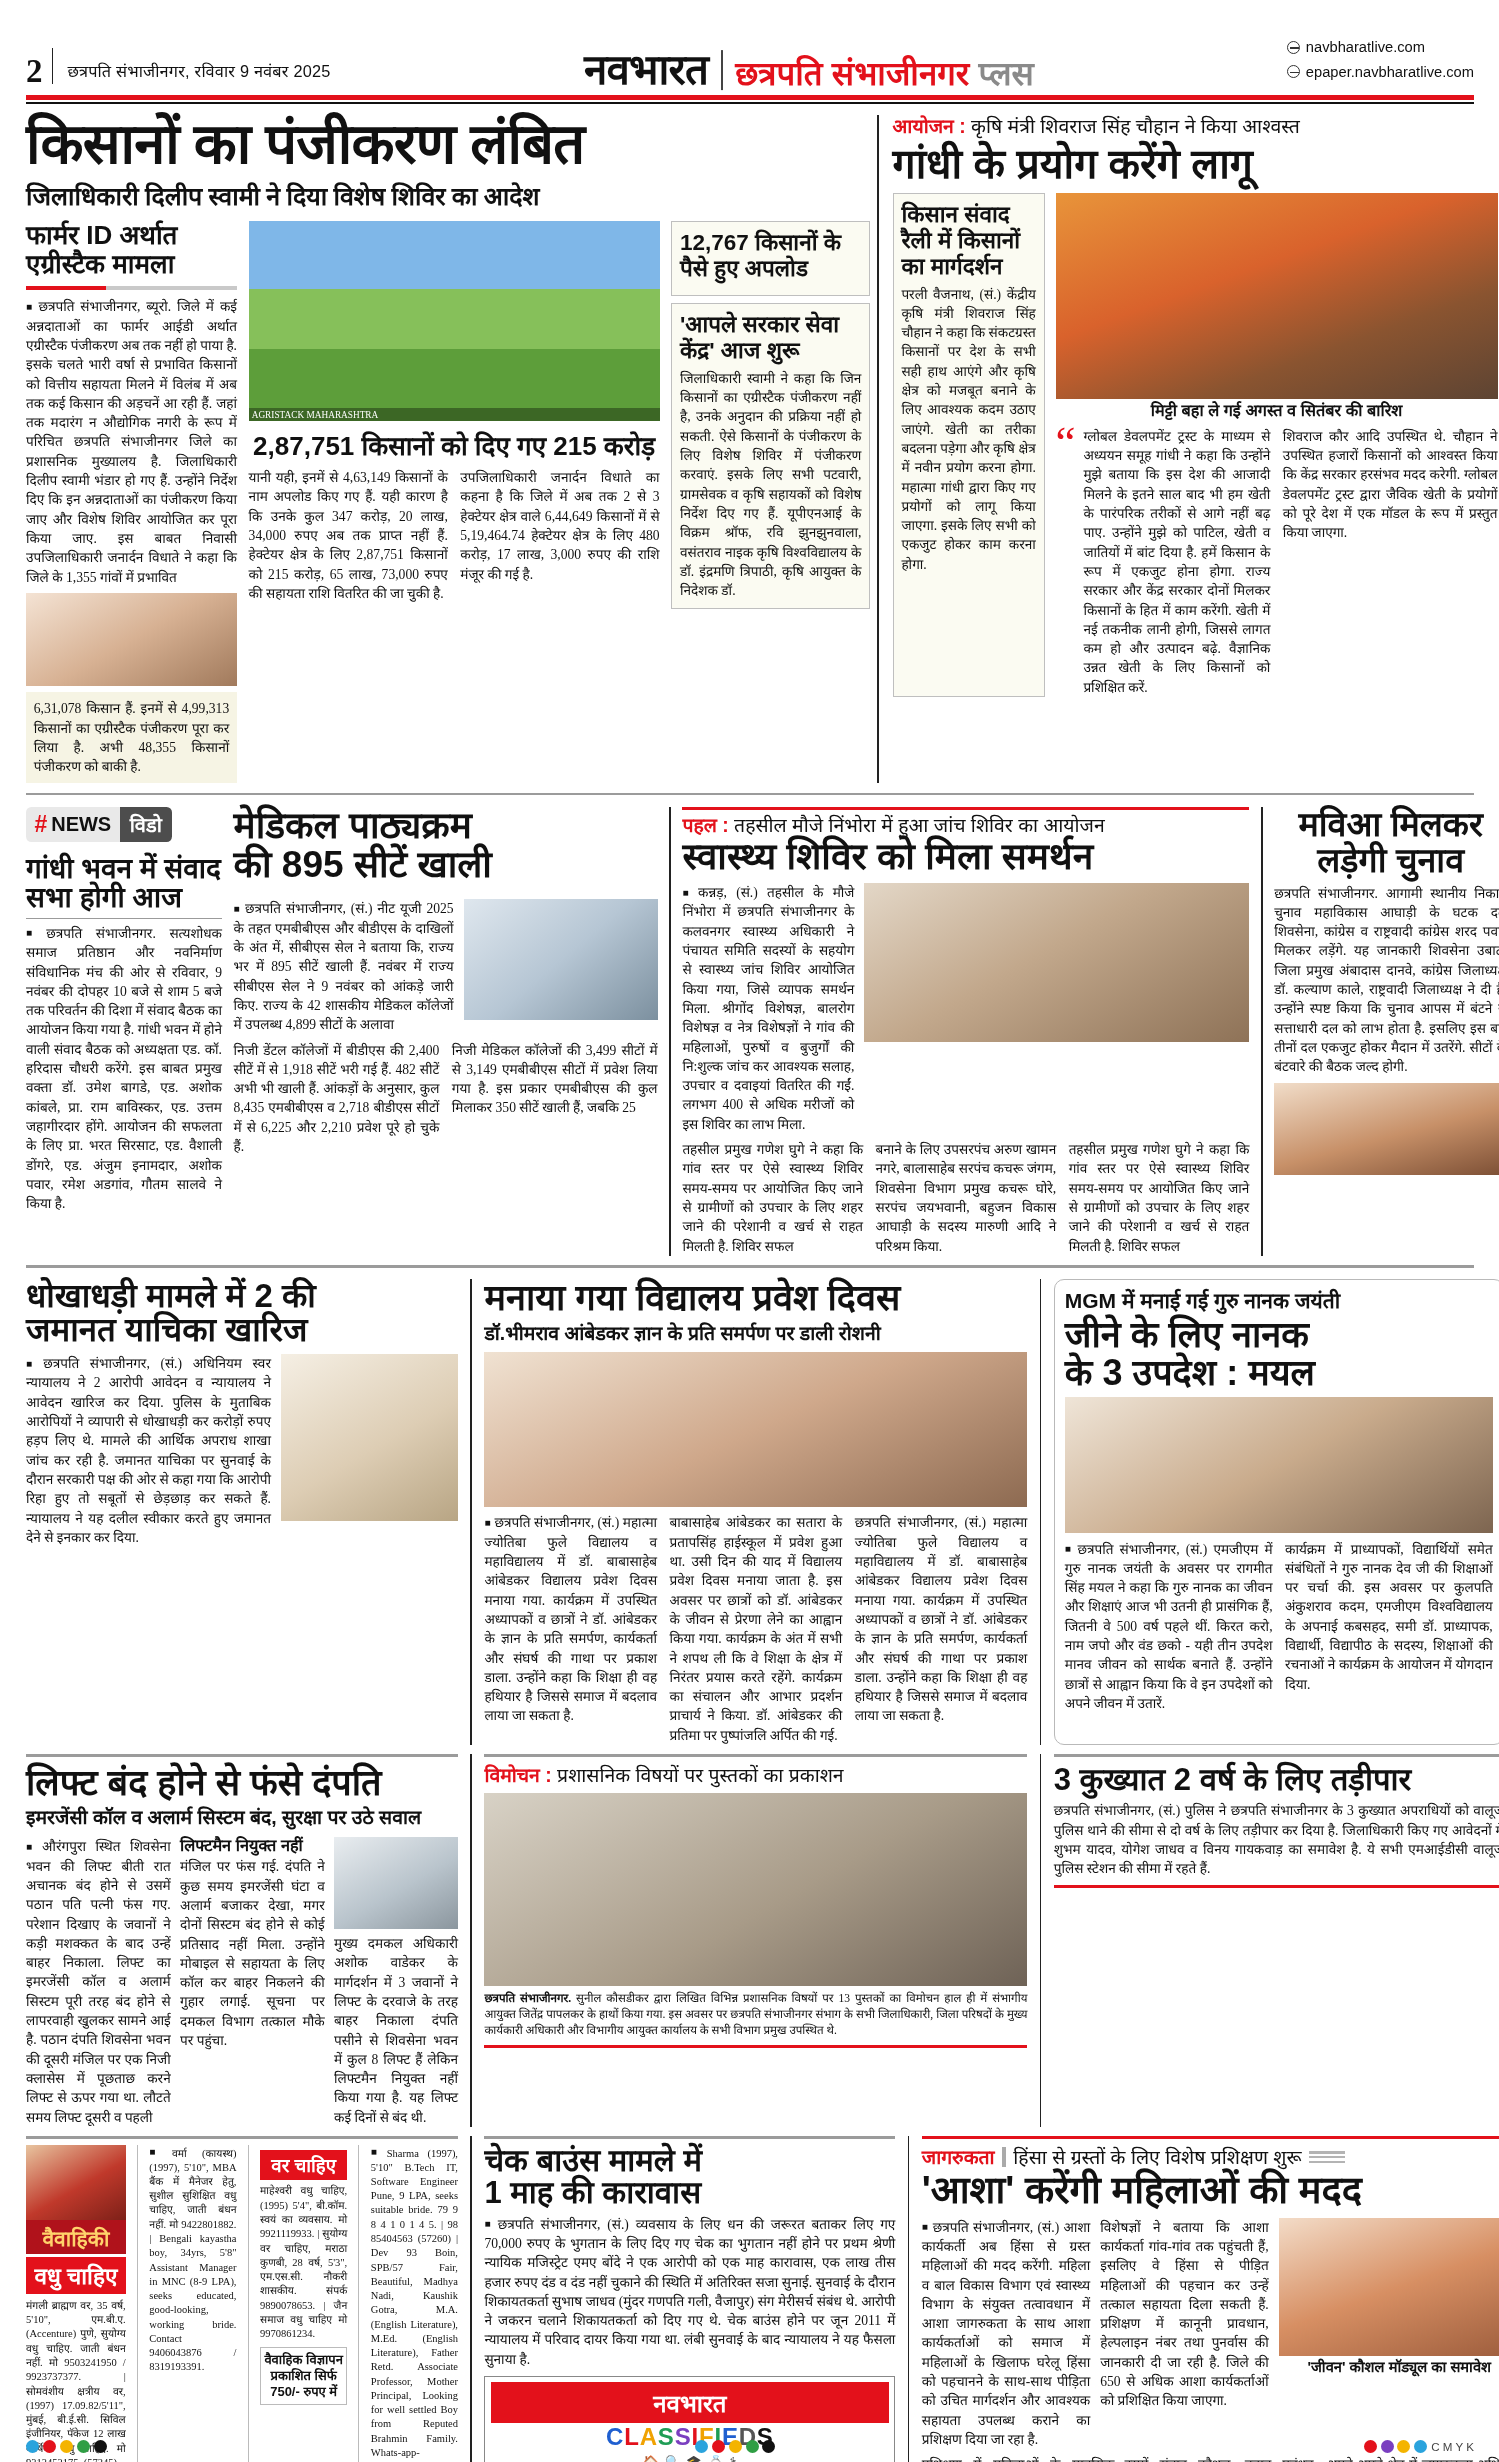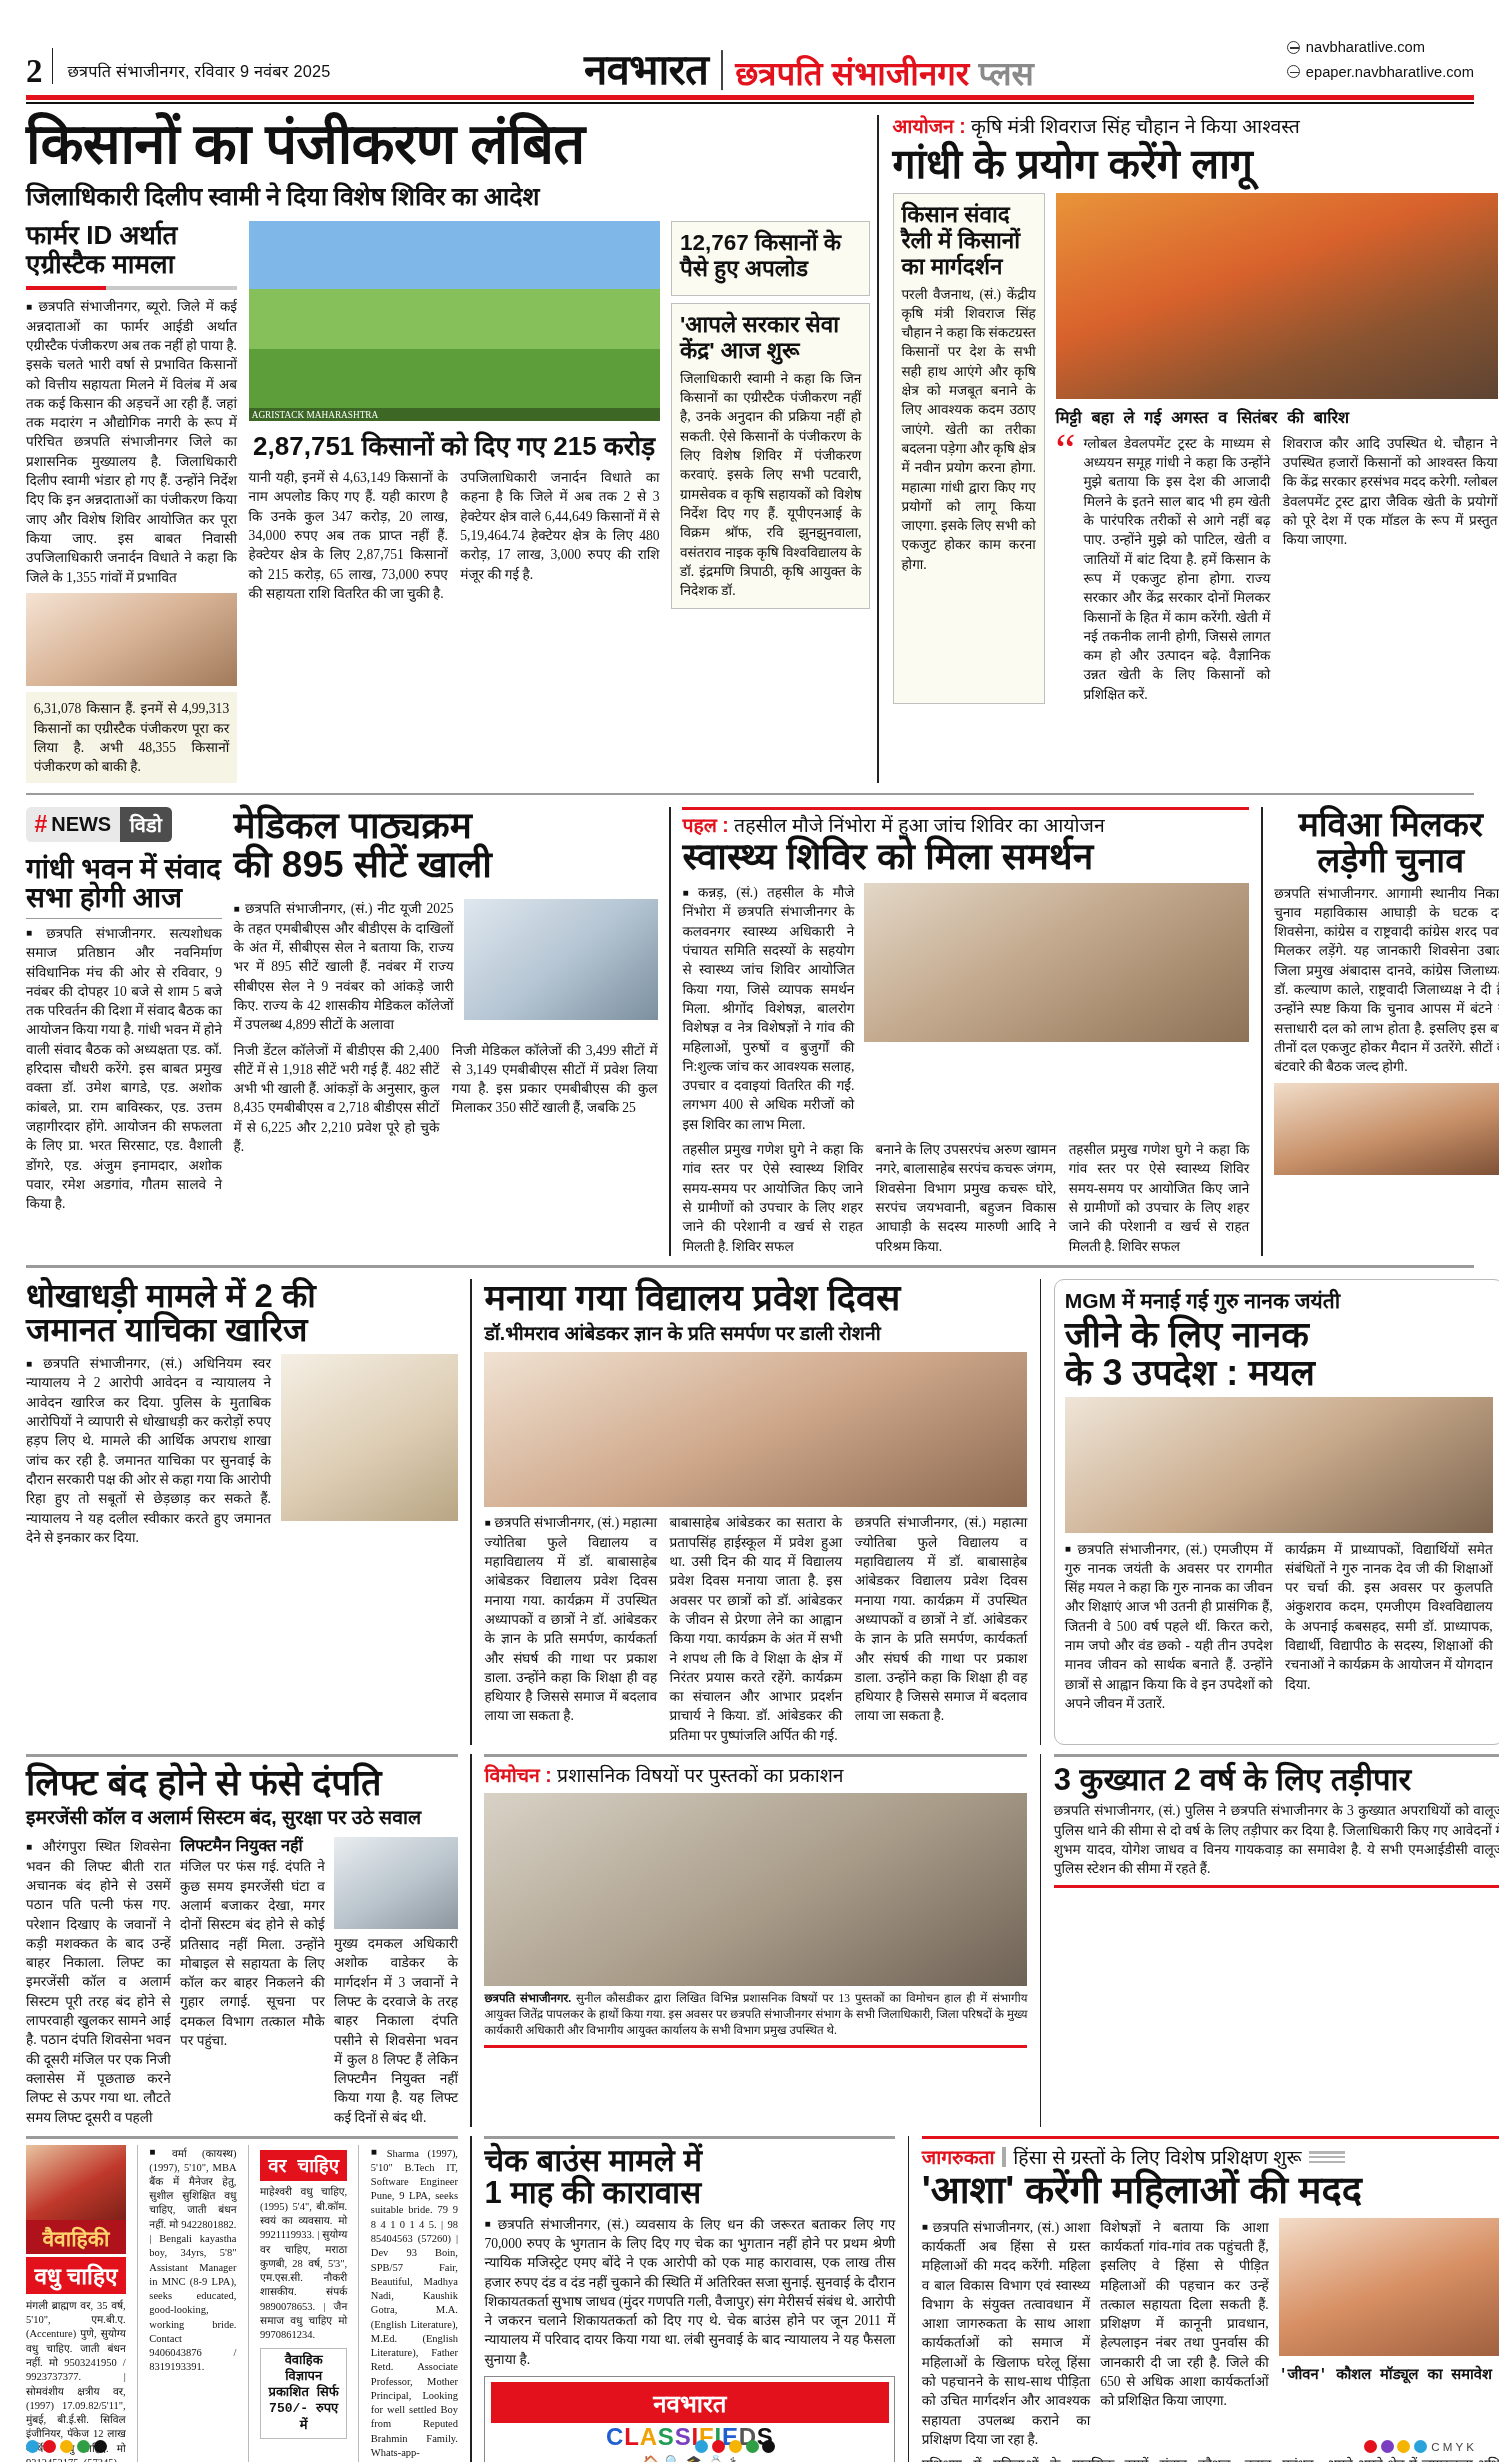--- a/index.html
+++ b/index.html
@@ -108,35 +108,35 @@
 
   
   .clf-box { border:0.8px solid #888; padding:5.4px; }
   .clf-logo { background:#e3111b; color:#fff; font-family:"Liberation Sans",sans-serif; font-weight:bold; font-size:24px; text-align:center; padding:3.9px 0; }
   .clf-word { text-align:center; font-family:"Liberation Sans",sans-serif; font-weight:bold; font-size:24px; letter-spacing:0.8px; }
   .clf-word span:nth-child(1){color:#1f5fd0}.clf-word span:nth-child(2){color:#e3111b}
   .clf-word span:nth-child(3){color:#f0a202}.clf-word span:nth-child(4){color:#1f9d55}
   .clf-word span:nth-child(5){color:#7a3fc0}.clf-word span:nth-child(6){color:#e3111b}
   .clf-word span:nth-child(7){color:#f0a202}.clf-word span:nth-child(8){color:#1f9d55}
   .clf-word span:nth-child(9){color:#1f5fd0}.clf-word span:nth-child(10){color:#555}
-  .clf-cat { background:#e3111b; color:#fff; text-align:center; font-family:Liberation Mono, monospace; font-weight:bold; font-size:18.6px; padding:2.3px 0; margin:5.4px 0 4.7px; }
+  .clf-cat { background:#e3111b; color:#fff; text-align:center; font-family:Liberation Sans, sans-serif; font-weight:bold; font-size:18.6px; padding:2.3px 0; margin:5.4px 0 4.7px; }
   .clf-cat.white { background:#fff; color:#111; border:0.8px solid #bbb;}
   .tiny2 { font-size:10.5px; line-height:1.36; text-align:justify; }
 
   .vadhu { background:#e3111b; color:#fff; font-family:"Liberation Sans",sans-serif; font-weight:bold; font-size:22.5px; text-align:center; padding:3.1px 0; }
   .vaivahiki { background:#b0121b; color:#ffd36b; font-family:"Liberation Sans",sans-serif; font-weight:bold; font-size:21px; text-align:center; padding:3.9px 0 2.3px; }
 
   
   .footer { position:absolute; left:26px; right:26px; bottom:9.3px; display:flex; justify-content:space-between; align-items:center;margin-top:8px;}
   .dots { display:flex; gap:3.9px; }
   .dot { width:13px; height:13px; border-radius:50%; }
   .foot-mark { font-family:"Liberation Sans",sans-serif; font-size:11.6px; color:#444; }
 
   .cap-line{ font-size:11.6px; line-height:1.35; text-align:justify; }
-  .centercap{ font-family:Liberation Mono, monospace; font-weight:bold; font-size:16.3px; text-align:left; margin-top:7px;}
+  .centercap{ font-family:Liberation Sans, sans-serif; font-weight:bold; font-size:16.3px; text-align:center; margin-top:0;}
   .boxed-hl{ font-family:"Liberation Sans",sans-serif;font-weight:bold;}
   .gray-lines{ display:inline-block; width:36px; }
   .gray-lines i{ display:block; height:2.3px; background:#b4b4b4; margin:2.3px 0;}
 </style>
 </head>
 <body>
 
 <div class="page">
 
   <div class="masthead">

